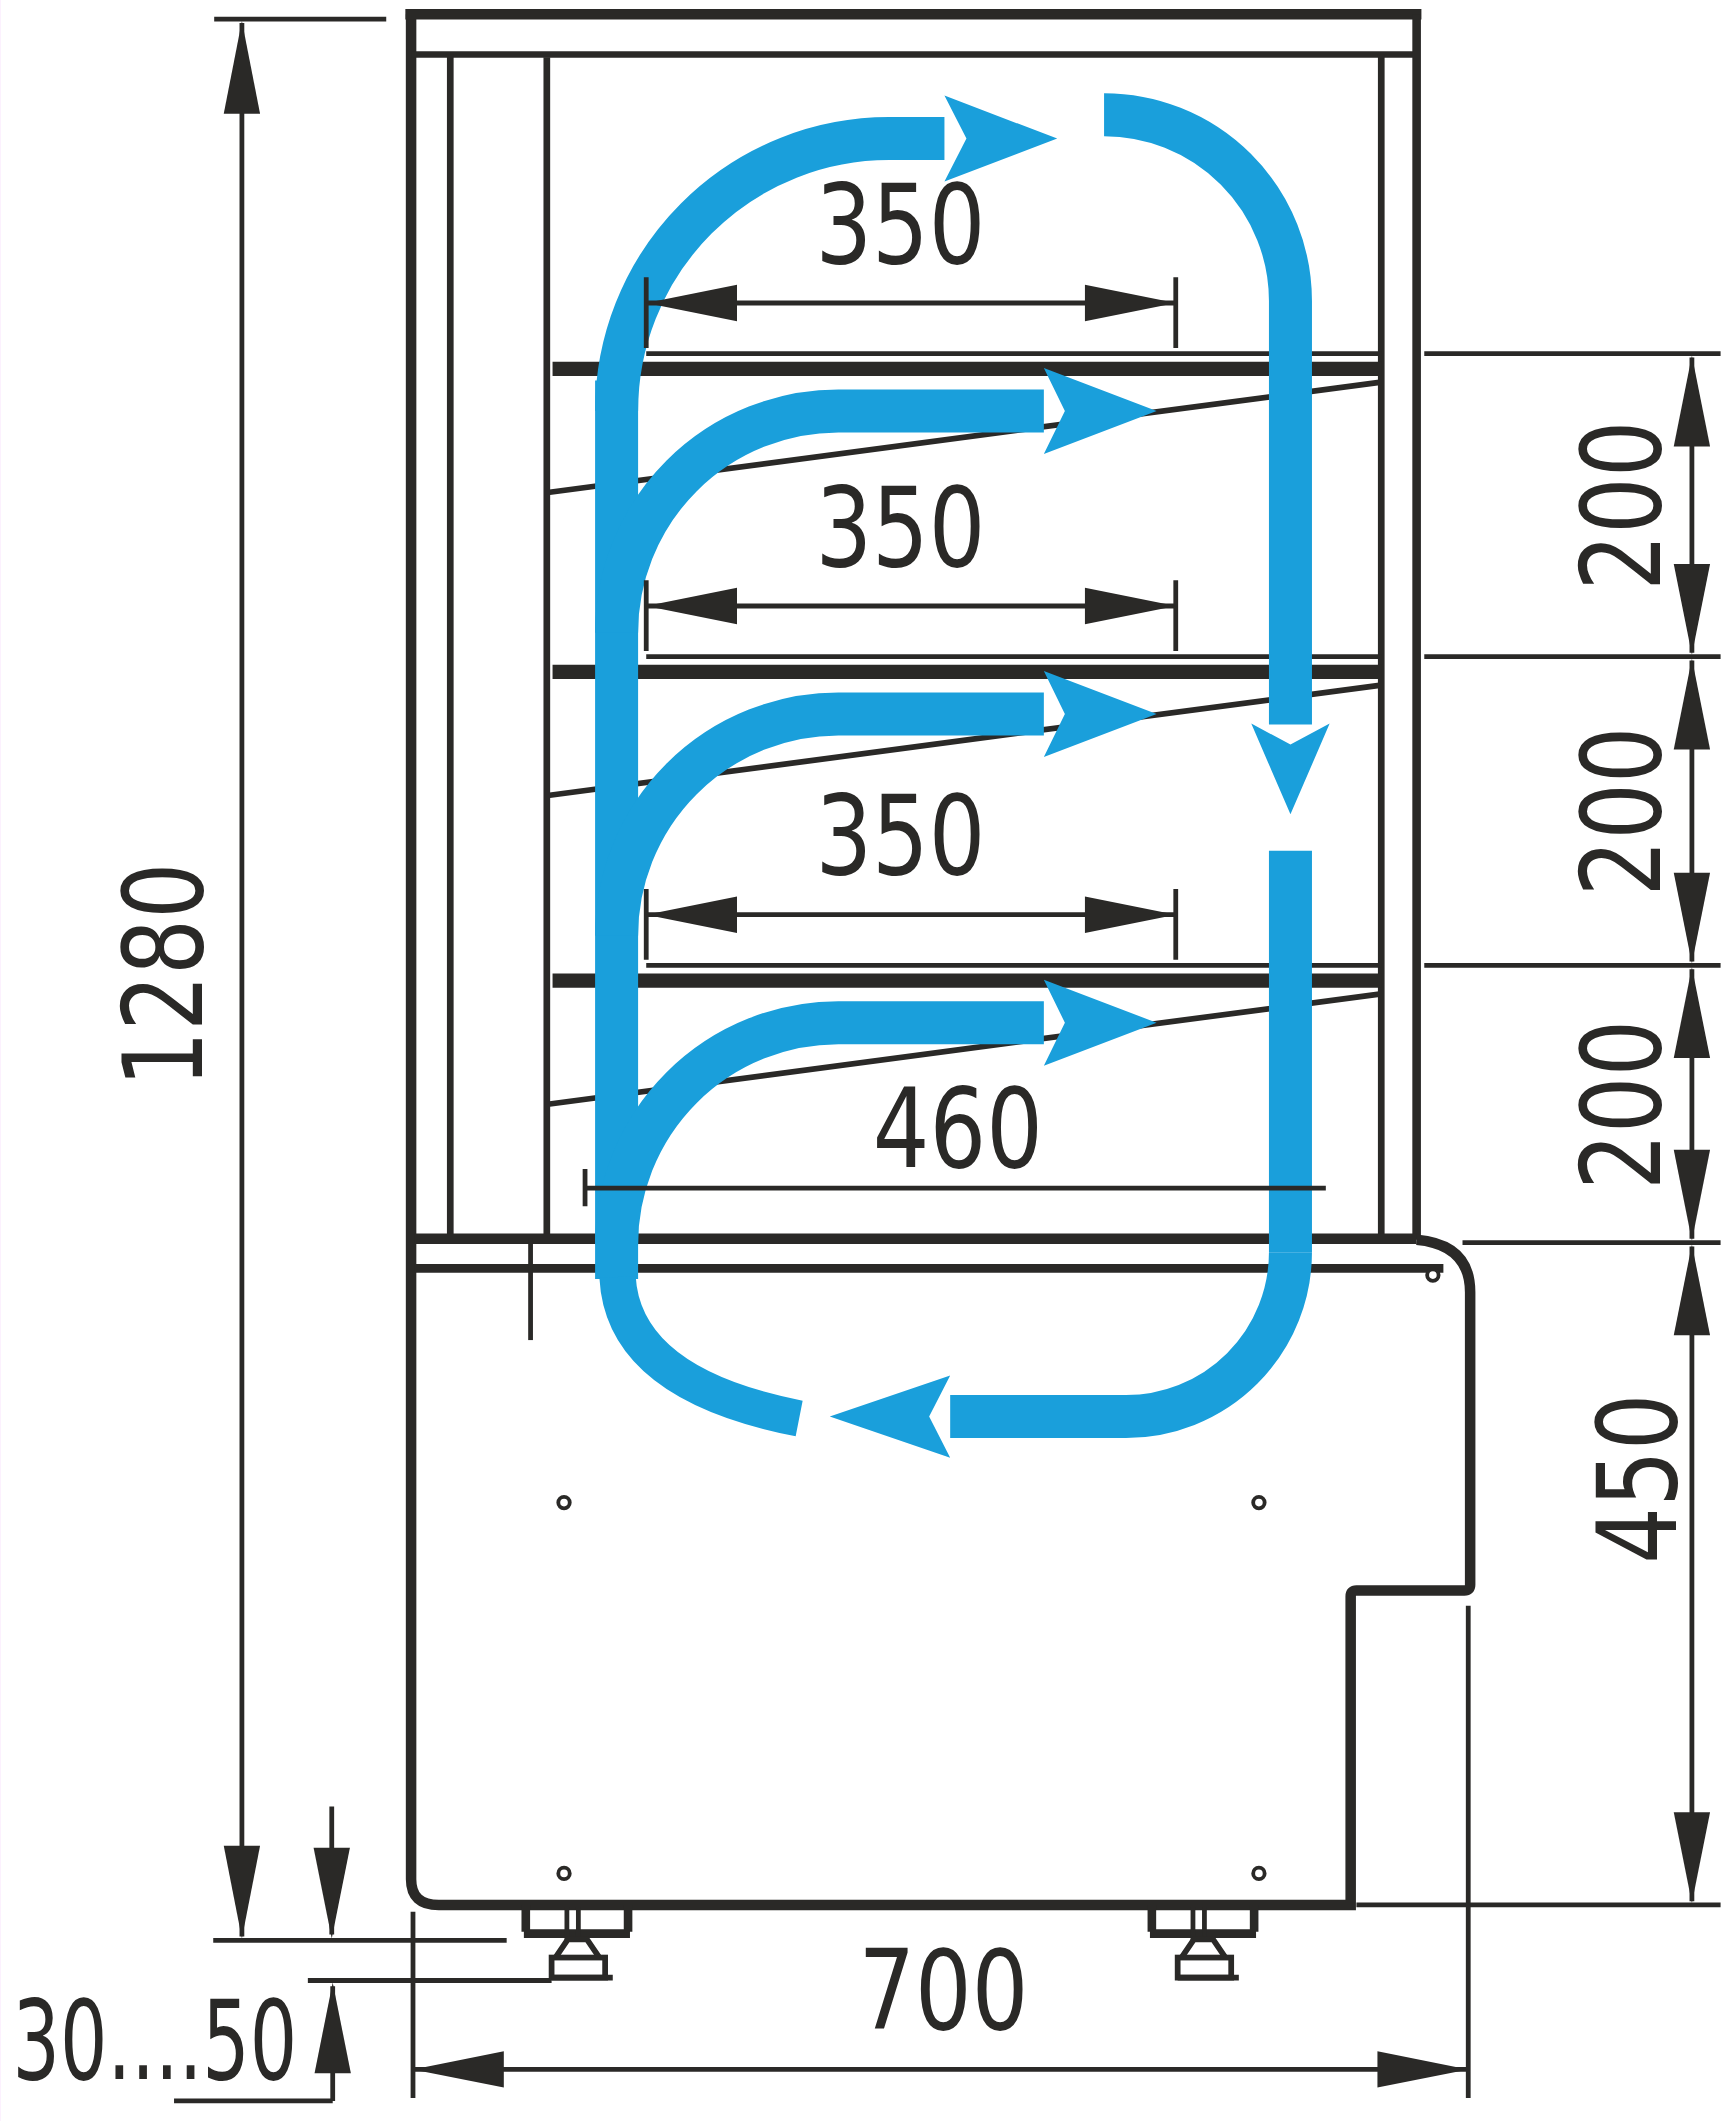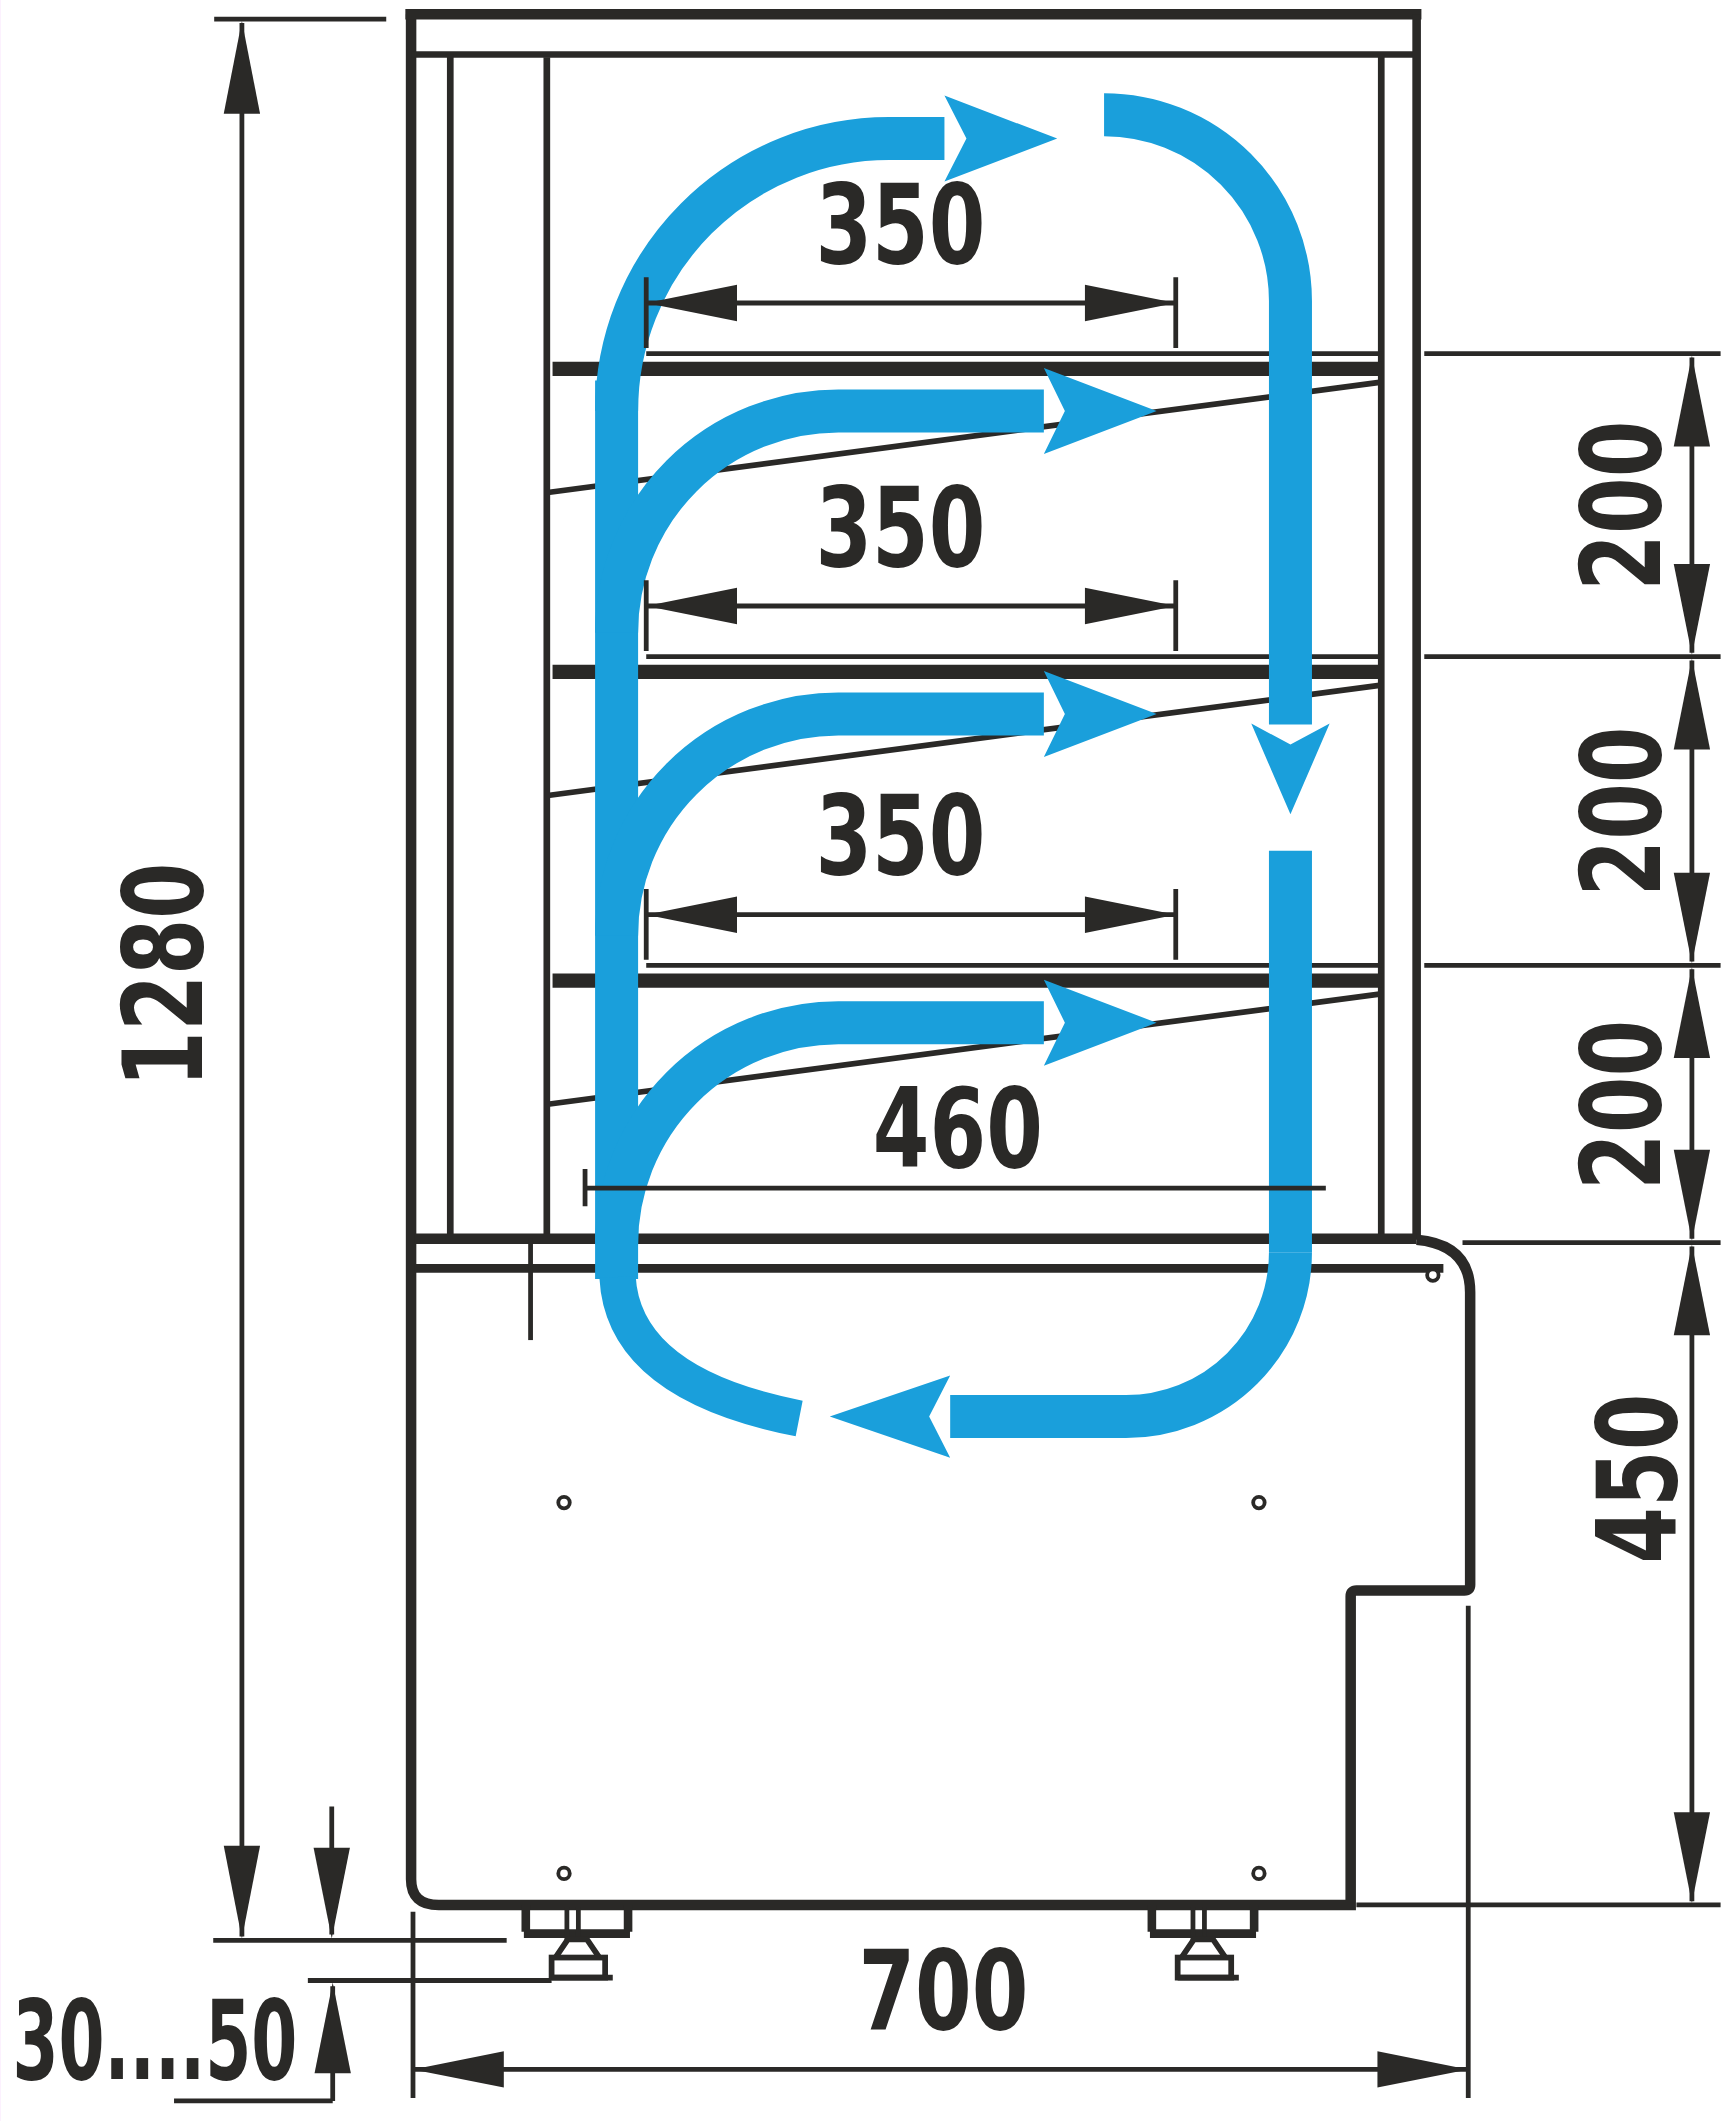--- a/index.html
+++ b/index.html
@@ -1,16 +1,16 @@
 <!DOCTYPE html>
 <html><head>
 <meta charset="utf-8">
 <style>
   html,body{margin:0;padding:0;background:#ffffff;}
-  .stage{width:1653px;height:2121px;position:relative;background:#d946ef;font-weight:bold;}
+  .stage{width:1653px;height:2121px;position:relative;background:#d946ef;}
   svg{display:block;}
   .dim-label{
     font-family:"DejaVu Sans",sans-serif;
     font-size:115px;
     fill:#2A2927;
   }
   .blk{stroke:#2A2927;fill:none;}
   .blkfill{fill:#2A2927;stroke:none;}
   .blue{stroke:#1A9FDB;fill:none;}
   .bluefill{fill:#1A9FDB;stroke:none;}

